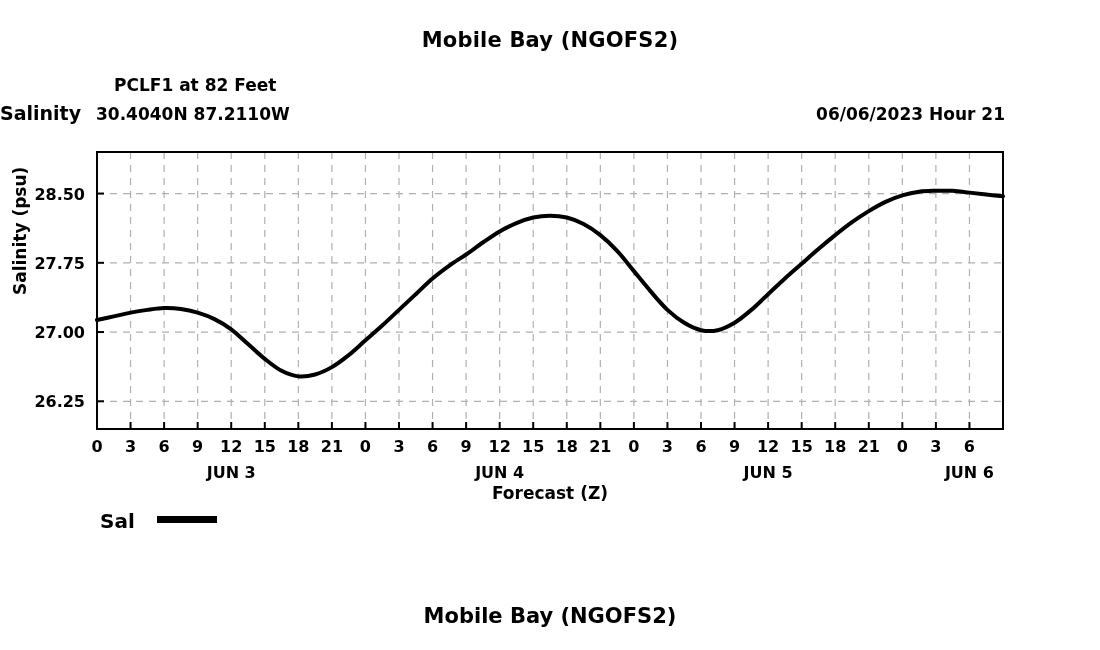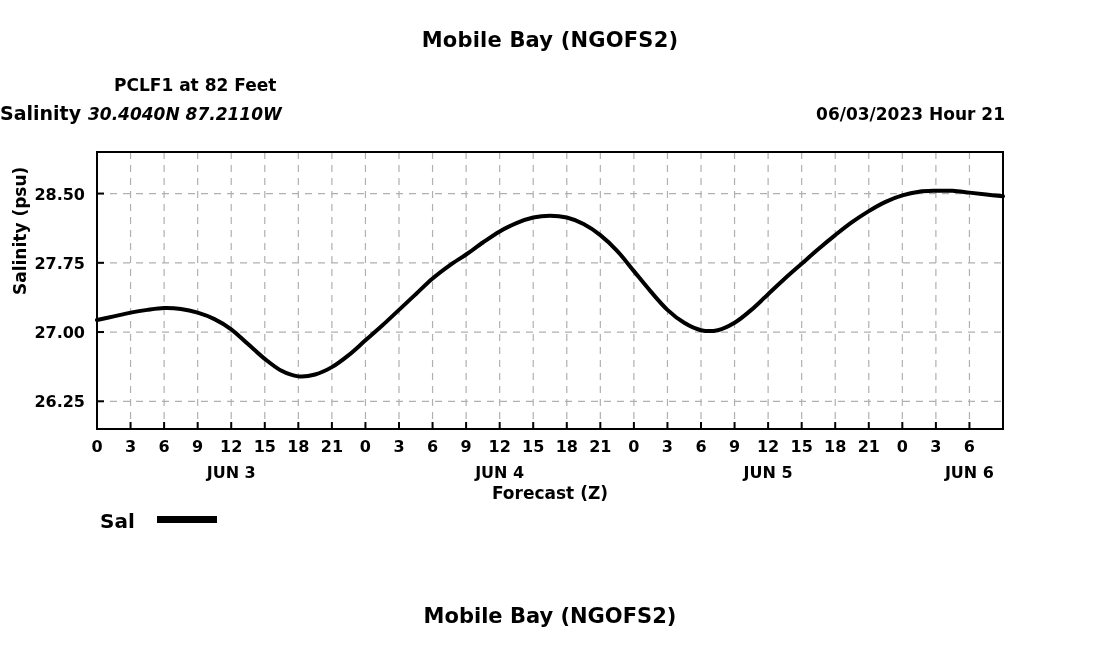--- a/index.html
+++ b/index.html
@@ -34,24 +34,23 @@
     position: absolute;
     top: 75px;
     left: 100px;
     font-size: 17px;
     font-weight: bold;
     margin-left: 14px;
   }
   .meta-line2 {
     position: absolute;
     top: 104px;
-    left: 88px;
-    font-size: 17px;
-    font-weight: bold;
-    font-style: italic;
+    left: 96px;
+    font-size: 17px;
+    font-weight: bold;
   }
   .subtitle {
     position: absolute;
     top: 102px;
     left: 0;
     width: 1100px;
     text-align: left;
     font-size: 19px;
     font-weight: bold;
   }
@@ -116,21 +115,21 @@
 </style>
 </head>
 <body>
 
 <div class="page">
 
   <div class="title-top">Mobile Bay (NGOFS2)</div>
   <div class="meta-line1">PCLF1 at 82 Feet</div>
   <div class="meta-line2">30.4040N  87.2110W</div>
   <div class="subtitle">Salinity</div>
-  <div class="timestamp">06/03/2023 Hour 21</div>
+  <div class="timestamp">06/06/2023 Hour 21</div>
 
   <div class="ylabel">Salinity (psu)</div>
   <div class="xlabel">Forecast (Z)</div>
 
   <div class="plot-wrap">
     <svg id="chart-svg" width="1100" height="500" viewBox="0 0 1100 500">
         <line x1="97" x2="1003" y1="401.29999999999995" y2="401.29999999999995" stroke="#b0b0b0" stroke-width="1.2" stroke-dasharray="7,6"></line>
         <line x1="97" x2="1003" y1="332.04999999999995" y2="332.04999999999995" stroke="#b0b0b0" stroke-width="1.2" stroke-dasharray="7,6"></line>
         <line x1="97" x2="1003" y1="262.79999999999995" y2="262.79999999999995" stroke="#b0b0b0" stroke-width="1.2" stroke-dasharray="7,6"></line>
         <line x1="97" x2="1003" y1="193.54999999999995" y2="193.54999999999995" stroke="#b0b0b0" stroke-width="1.2" stroke-dasharray="7,6"></line>

